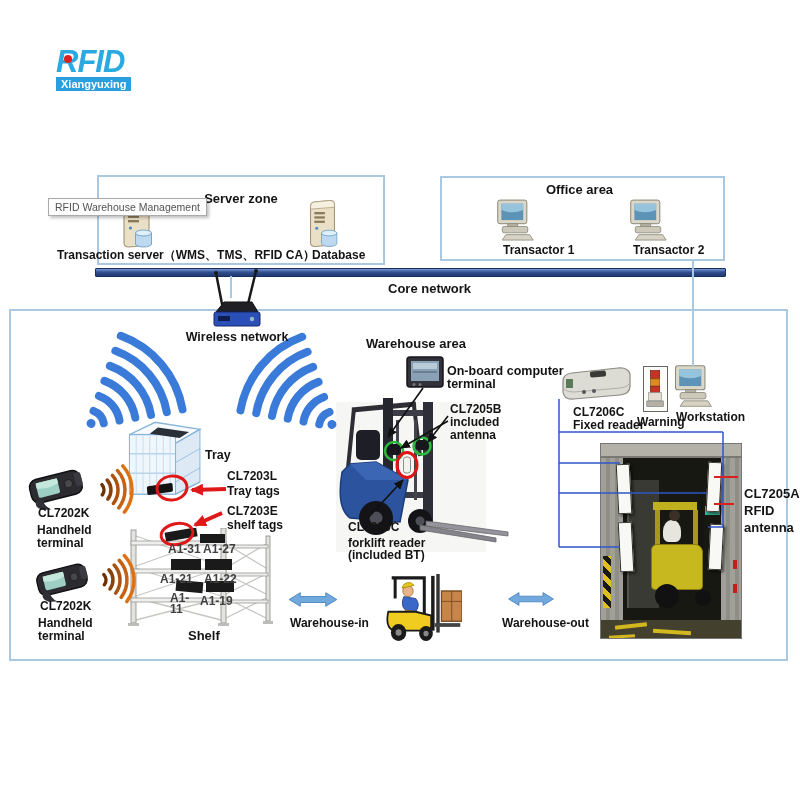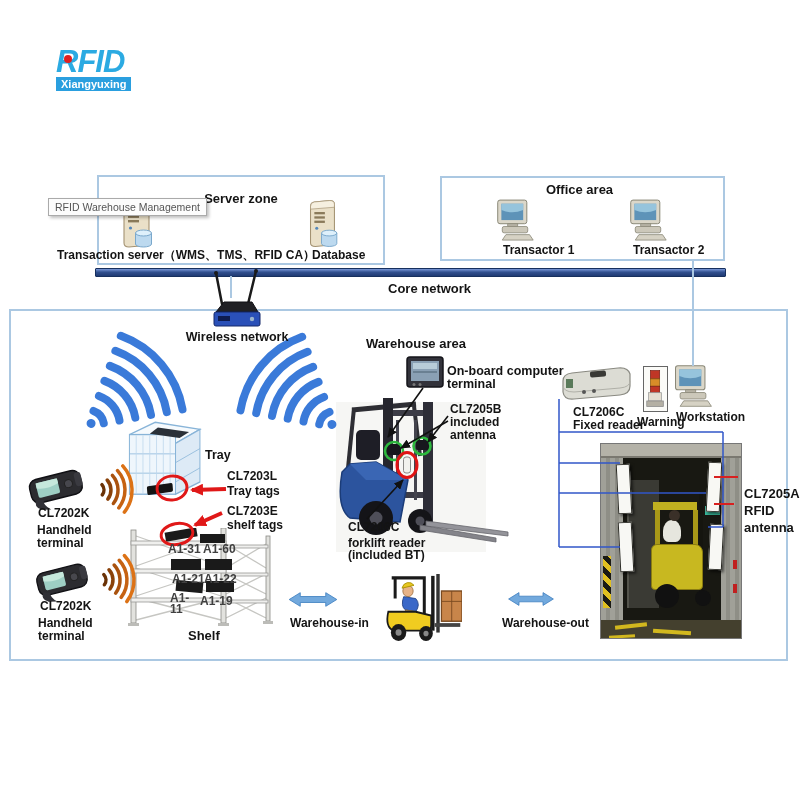--- a/index.html
+++ b/index.html
@@ -267,22 +267,22 @@
     <g fill="#1a1a1a">
       <rect x="38" y="2" width="32" height="9" transform="rotate(-10 54 6)"></rect>
       <rect x="73" y="6" width="25" height="9"></rect>
       <rect x="44" y="31" width="30" height="11"></rect>
       <rect x="78" y="31" width="27" height="11"></rect>
       <rect x="49" y="53" width="27" height="11" transform="rotate(5 62 58)"></rect>
       <rect x="79" y="53" width="28" height="11"></rect>
     </g>
   </svg>
   <div class="lbl s12 red" style="left:168px;top:543px">A1-31</div>
-  <div class="lbl s12 red" style="left:203px;top:543px">A1-60</div>
-  <div class="lbl s12 red" style="left:172px;top:573px">A1-21</div>
+  <div class="lbl s12 red" style="left:203px;top:543px">A1-27</div>
+  <div class="lbl s12 red" style="left:160px;top:573px">A1-21</div>
   <div class="lbl s12 red" style="left:204px;top:573px">A1-22</div>
   <div class="lbl s12 red" style="left:170px;top:592px">A1-</div>
   <div class="lbl s12 red" style="left:170px;top:603px">11</div>
   <div class="lbl s12 red" style="left:200px;top:595px">A1-19</div>
   <div class="lbl s13" style="left:188px;top:629px">Shelf</div>
 
   <svg class="dev" style="left:28px;top:464px" width="62" height="46" viewBox="0 0 62 46">
     <g transform="rotate(-14 31 23)">
       <rect x="2" y="10" width="52" height="24" rx="8" fill="#2c2c30" stroke="#101014" stroke-width="1.4"></rect>
       <rect x="9" y="14" width="22" height="15" rx="2" fill="#9ecfc4"></rect>

